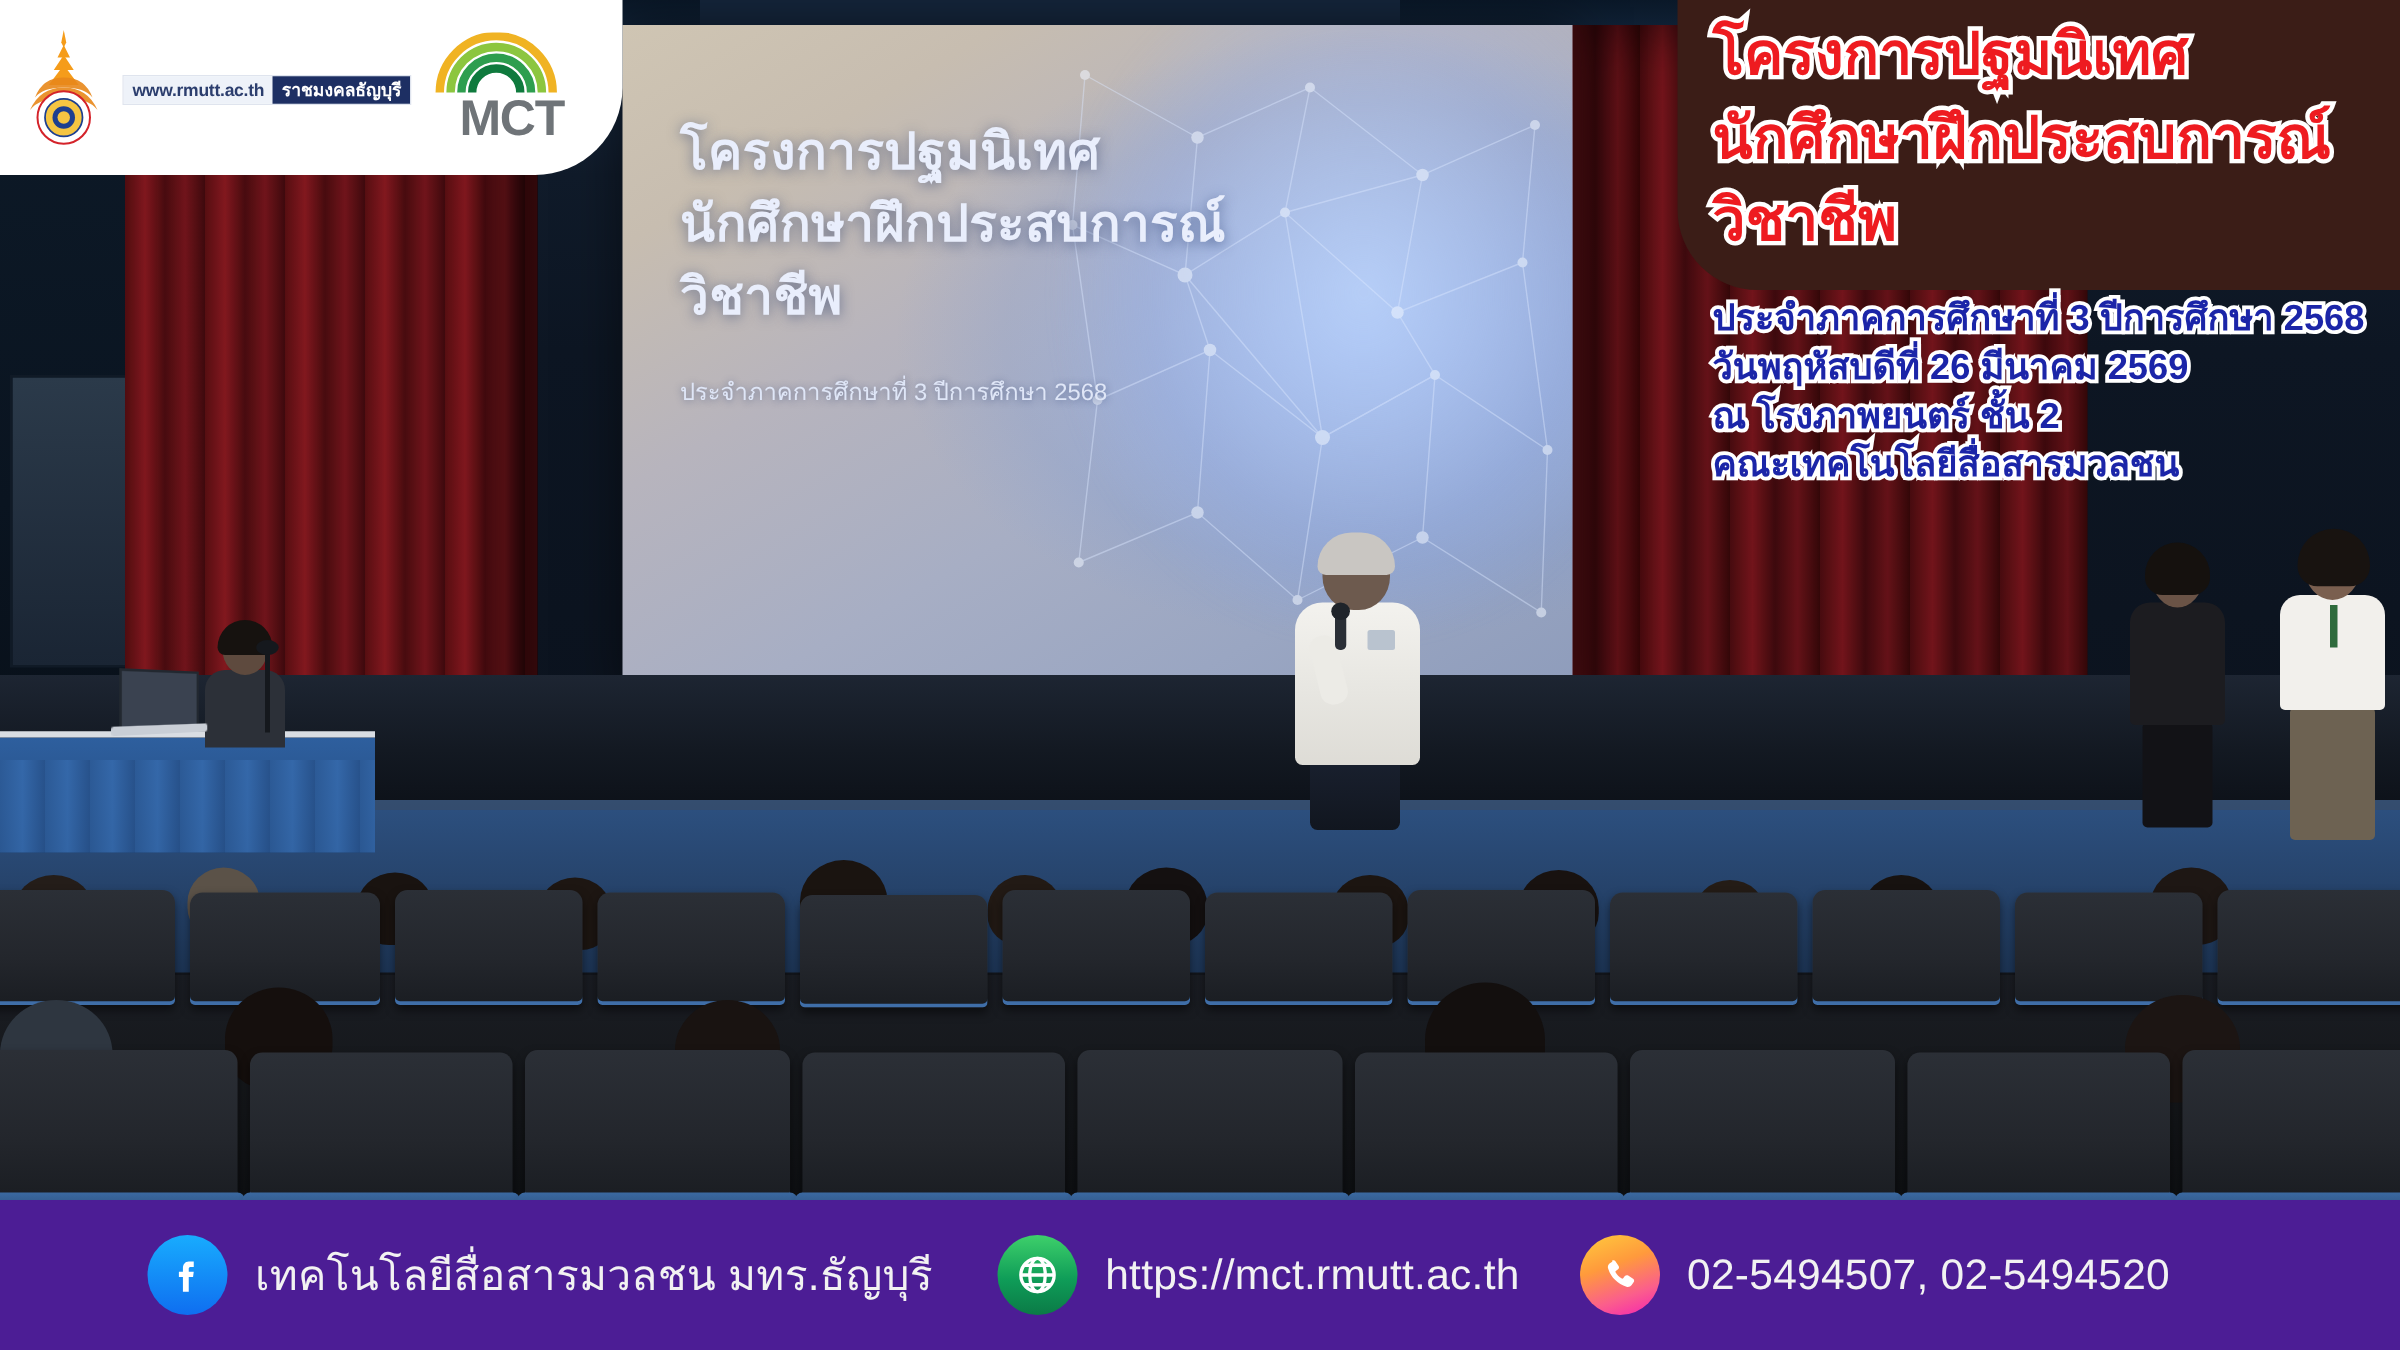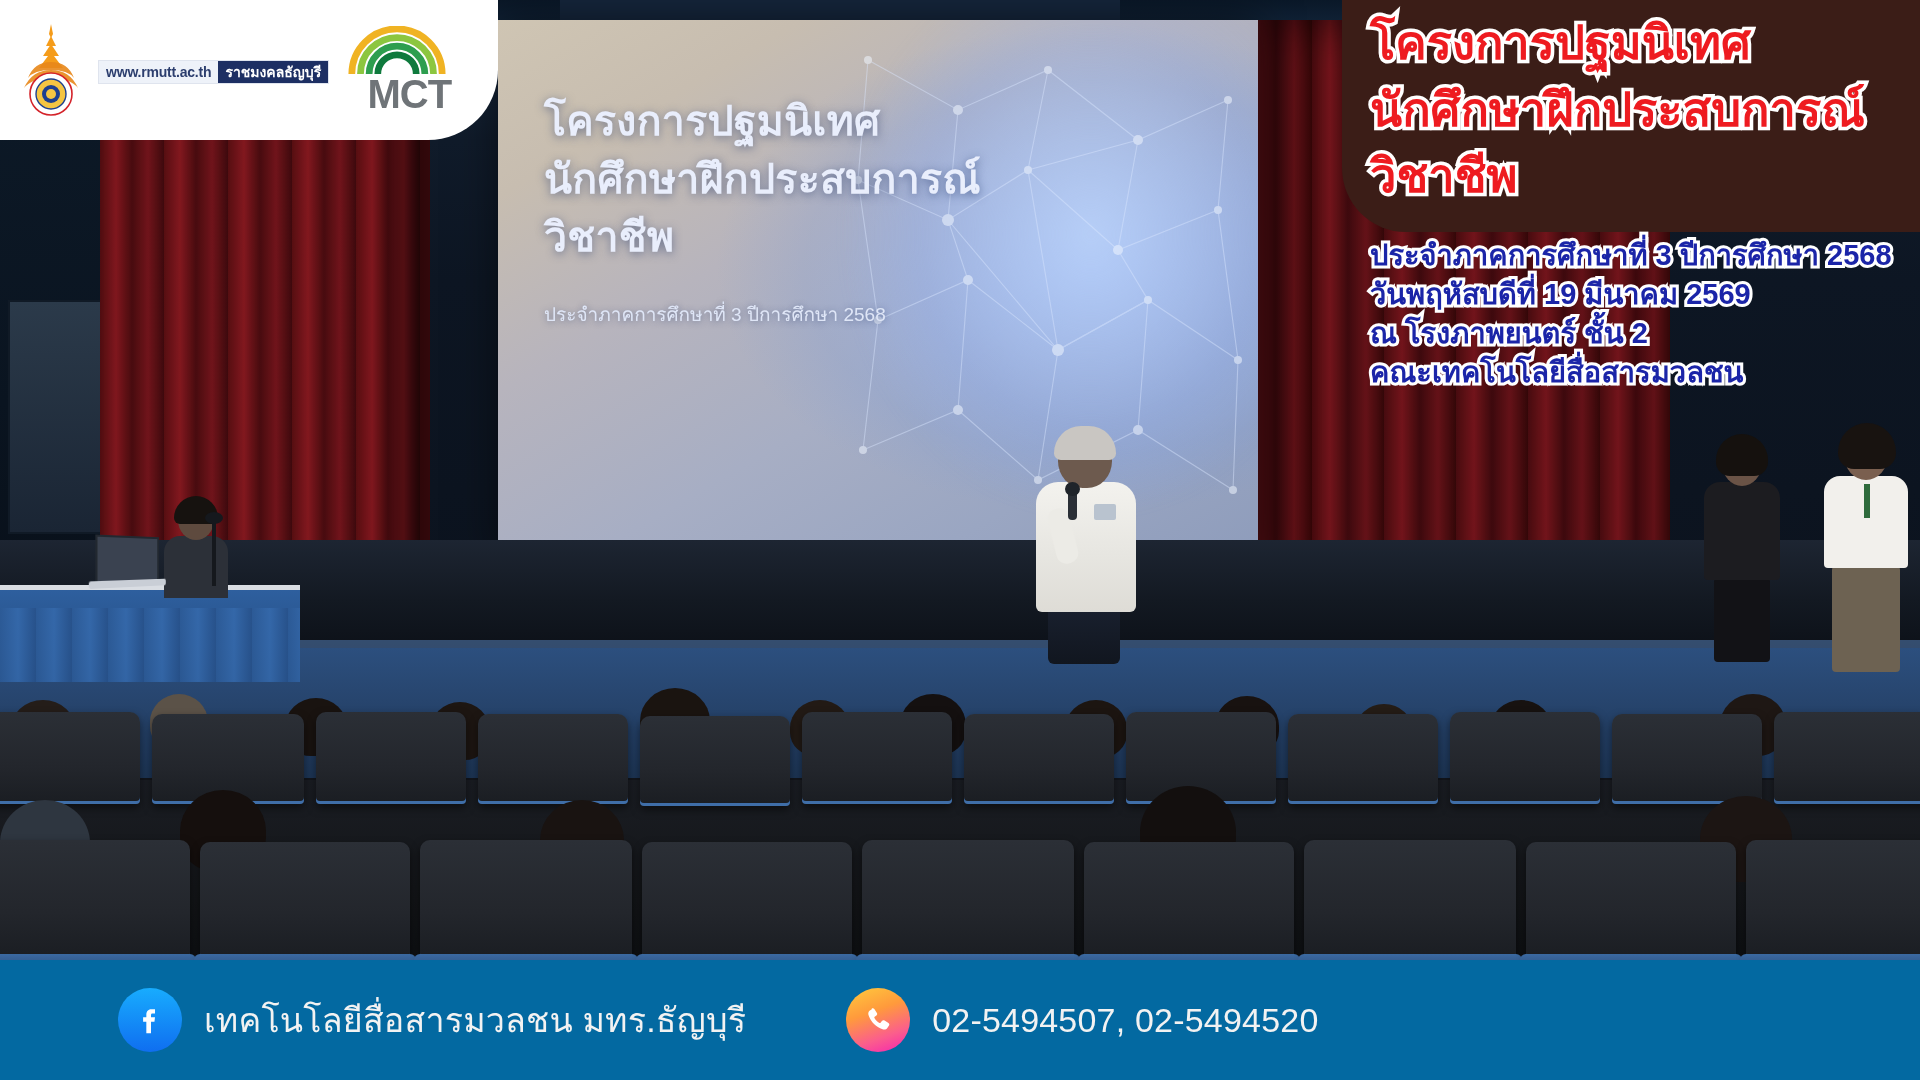--- a/index.html
+++ b/index.html
@@ -269,21 +269,21 @@
     font-size:29px;line-height:1.34;font-weight:800;
     color:#1b25a8;
     -webkit-text-stroke:6px #ffffff;
     paint-order:stroke fill;
   }
   .info-block div{white-space:nowrap;}
 
   
   .footer{
     position:absolute;left:0;top:960px;width:1920px;height:120px;
-    background:#0369a1;
+    background:#4c1d95;
     display:flex;align-items:center;
     z-index:20;
   }
   .fitem{display:flex;align-items:center;gap:22px;}
   .fitem .txt{color:#f2f2f2;font-size:34px;font-weight:400;white-space:nowrap;letter-spacing:.2px;}
   .ficon{
     width:64px;height:64px;border-radius:50%;
     display:flex;align-items:center;justify-content:center;
     flex:0 0 auto;
   }
@@ -509,39 +509,53 @@
 
   <div class="heading-panel"></div>
   <div class="heading-text">
     <div>โครงการปฐมนิเทศ</div>
     <div>นักศึกษาฝึกประสบการณ์</div>
     <div>วิชาชีพ</div>
   </div>
 
   <div class="info-block">
     <div>ประจำภาคการศึกษาที่ 3 ปีการศึกษา 2568</div>
-    <div>วันพฤหัสบดีที่ 19 มีนาคม 2569</div>
+    <div>วันพฤหัสบดีที่ 26 มีนาคม 2569</div>
     <div>ณ โรงภาพยนตร์ ชั้น 2</div>
     <div>คณะเทคโนโลยีสื่อสารมวลชน</div>
   </div>
 
   <div class="footer">
     <div class="gap1"></div>
 
     <div class="fitem">
       <span class="ficon ic-fb">
         <svg viewBox="0 0 36 36" width="40" height="40">
           <path fill="#fff" d="M22.5 12.2h-2.6c-.5 0-1 .6-1 1.3v2.1h3.6l-.5 3.9h-3.1V30h-4.2V19.5h-2.9v-3.9h2.9v-2.6c0-2.6 1.7-4.7 4.2-4.7h3.6v3.9z"></path>
         </svg>
       </span>
       <span class="txt">เทคโนโลยีสื่อสารมวลชน มทร.ธัญบุรี</span>
     </div>
 
     <div class="gap2"></div>
 
+    <div class="fitem">
+      <span class="ficon ic-web">
+        <svg viewBox="0 0 36 36" width="40" height="40">
+          <g fill="none" stroke="#fff" stroke-width="2.4">
+            <circle cx="18" cy="18" r="12"></circle>
+            <ellipse cx="18" cy="18" rx="5.6" ry="12"></ellipse>
+            <line x1="6" y1="18" x2="30" y2="18"></line>
+            <line x1="8.4" y1="11" x2="27.6" y2="11"></line>
+            <line x1="8.4" y1="25" x2="27.6" y2="25"></line>
+          </g>
+        </svg>
+      </span>
+      <span class="txt">https://mct.rmutt.ac.th</span>
+    </div>
 
     <div class="gap3"></div>
 
     <div class="fitem">
       <span class="ficon ic-tel">
         <svg viewBox="0 0 36 36" width="40" height="40">
           <path fill="#fff" d="M12.4 7.6c.8-.5 1.8-.3 2.3.5l2.3 3.5c.5.8.3 1.8-.4 2.3l-1.6 1.2c-.3.2-.4.6-.2 1 .9 1.8 2.6 3.5 4.5 4.5.4.2.8.1 1-.2l1.2-1.6c.6-.7 1.6-.9 2.4-.4l3.5 2.3c.8.5 1 1.5.5 2.3l-1.5 2.2c-.8 1.2-2.3 1.7-3.7 1.3-3.1-.9-6-2.7-8.3-5-2.3-2.3-4.1-5.2-5-8.3-.4-1.4.1-2.9 1.3-3.7l1.7-1.1z"></path>
         </svg>
       </span>
       <span class="txt">02-5494507, 02-5494520</span>

